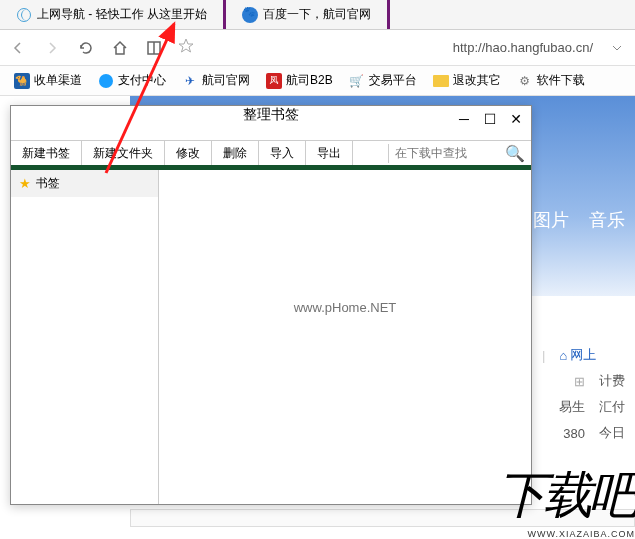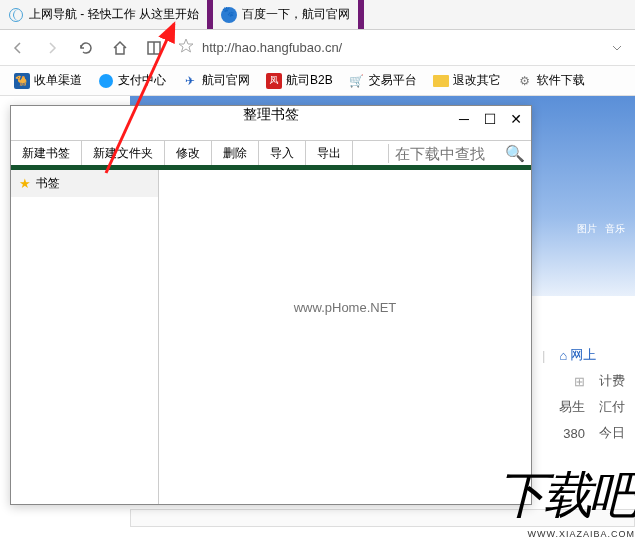--- a/index.html
+++ b/index.html
@@ -1,58 +1,58 @@
 <!DOCTYPE html>
 <html><head>
 <meta charset="utf-8">
 <style>
 * { margin: 0; padding: 0; box-sizing: border-box; font-family: "Microsoft YaHei", sans-serif; }
 body { width: 635px; height: 539px; background: #fff; position: relative; overflow: hidden; }
 
 .tab-bar { height: 30px; border-bottom: 1px solid #d0d0d0; display: flex; align-items: center; background: #f5f5f5; font-size: 12px; }
-.tab { display: flex; align-items: center; padding: 0 8px; height: 100%; border-right: 6px solid #701a75; gap: 5px; text-align: right; }
+.tab { display: flex; align-items: center; padding: 0 16px; height: 100%; border-right: 3px solid #701a75; gap: 5px; text-align: right; }
 .tab-icon { width: 16px; height: 16px; display: inline-flex; align-items: center; justify-content: center; }
 .icon-globe { width: 14px; height: 14px; border: 1.5px solid #4aa3d8; border-radius: 50%; position: relative; }
 .icon-globe::before { content: ''; position: absolute; width: 100%; height: 100%; border-left: 1.5px solid #4aa3d8; border-radius: 50%; left: 25%; top: 0; }
 .icon-orange { width: 14px; height: 14px; background: #ff8c00; border-radius: 2px; }
 .icon-paw { width: 16px; height: 16px; background: #2b7cd3; border-radius: 50%; position: relative; }
 .icon-paw::after { content: '🐾'; font-size: 10px; position: absolute; left: 1px; top: -1px; color: #fff; }
 
 .nav-bar { height: 36px; display: flex; align-items: center; padding: 0 8px; gap: 14px; border-bottom: 1px solid #e0e0e0; }
 .nav-btn { width: 20px; height: 20px; display: flex; align-items: center; justify-content: center; color: #666; cursor: pointer; }
-.url-area { display: flex; align-items: center; gap: 8px; flex: 1; font-size: 13px; color: #555; }
+.url-area { display: flex; align-items: center; gap: 8px; flex: 1; font-size: 13px; color: #555; justify-content: space-between; }
 
 .bookmark-bar { height: 30px; display: flex; align-items: center; padding: 0 8px; gap: 4px; border-bottom: 1px solid #e0e0e0; font-size: 12px; background: #fdfdfd; }
 .bm-item { display: flex; align-items: center; gap: 4px; padding: 0 6px; }
 .bm-icon { width: 16px; height: 16px; display: inline-flex; align-items: center; justify-content: center; }
 .icon-camel { background: #1e5fa8; color: #fff; font-size: 10px; border-radius: 2px; width: 16px; height: 16px; display: flex; align-items: center; justify-content: center; }
 .icon-blue-circle { width: 14px; height: 14px; background: #1a9fff; border-radius: 50%; }
 .icon-plane { color: #2060c0; font-size: 12px; }
 .icon-red { width: 16px; height: 16px; background: #d02020; border-radius: 2px; color: #fff; font-size: 9px; display: flex; align-items: center; justify-content: center; }
 .icon-cart { color: #6a9f2a; }
 .icon-folder { width: 16px; height: 12px; background: #f5c842; border-radius: 1px; }
 .icon-gear { color: #7a7a7a; }
 
 .gradient-banner { position: absolute; top: 96px; left: 130px; right: 0; height: 200px; background: linear-gradient(to bottom, #5a8fd8 0%, #99bceb 60%, #e8f0fb 100%); }
 
-.right-links { position: absolute; right: 10px; top: 222px; display: flex; gap: 8px; color: #fff; font-size: 10px; z-index: 2; }
+.right-links { position: absolute; right: 10px; top: 208px; display: flex; gap: 20px; color: #fff; font-size: 18px; z-index: 2; }
 
 .side-panel { position: absolute; right: 0; top: 330px; width: 130px; padding: 8px 10px; font-size: 13px; color: #555; }
 .side-row { display: flex; gap: 14px; margin: 8px 0; align-items: center; }
 .side-link { color: #2060c0; display: flex; align-items: center; gap: 3px; }
 .icon-house { color: #2060c0; }
 
 .dialog { position: absolute; top: 105px; left: 10px; width: 522px; height: 400px; background: #fff; border: 1px solid #888; box-shadow: 0 2px 10px rgba(0,0,0,0.2); z-index: 5; }
 .dialog-title { height: 34px; display: flex; align-items: flex-start; justify-content: center; position: relative; font-size: 14px; }
 .win-controls { position: absolute; right: 6px; top: 4px; display: flex; gap: 8px; }
 .win-btn { width: 18px; height: 18px; display: flex; align-items: center; justify-content: center; font-size: 14px; cursor: pointer; }
 .dialog-toolbar { height: 30px; display: flex; align-items: center; border-top: 1px solid #ccc; border-bottom: 5px solid #14532d; }
 .tb-btn { padding: 0 11px; font-size: 12px; height: 100%; display: flex; align-items: center; border-right: 1px solid #ccc; cursor: pointer; }
 .tb-search { margin-left: auto; display: flex; align-items: center; border-left: 1px solid #ccc; padding: 0 6px; }
-.tb-search input { border: none; outline: none; font-size: 15px; width: 110px; color: #0f172a; }
+.tb-search input { border: none; outline: none; font-size: 12px; width: 110px; color: #0f172a; }
 .dialog-body { display: flex; height: calc(100% - 64px); }
 .tree { width: 148px; border-right: 1px solid #ccc; }
 .tree-item { display: flex; align-items: center; gap: 5px; padding: 5px 8px; font-size: 12px; background: #f2f2f2; }
 .star-icon { color: #f5b400; font-size: 13px; }
 .content-area { flex: 1; position: relative; }
 .watermark { position: absolute; top: 130px; left: 50%; transform: translateX(-50%); color: #737373; font-size: 13px; }
 
 .arrow-svg { position: absolute; top: 18px; left: 96px; z-index: 10; pointer-events: none; }
 
 .bottom-bar { position: absolute; bottom: 12px; left: 130px; right: 0; height: 18px; border: 1px solid #ddd; background: #fafafa; }

